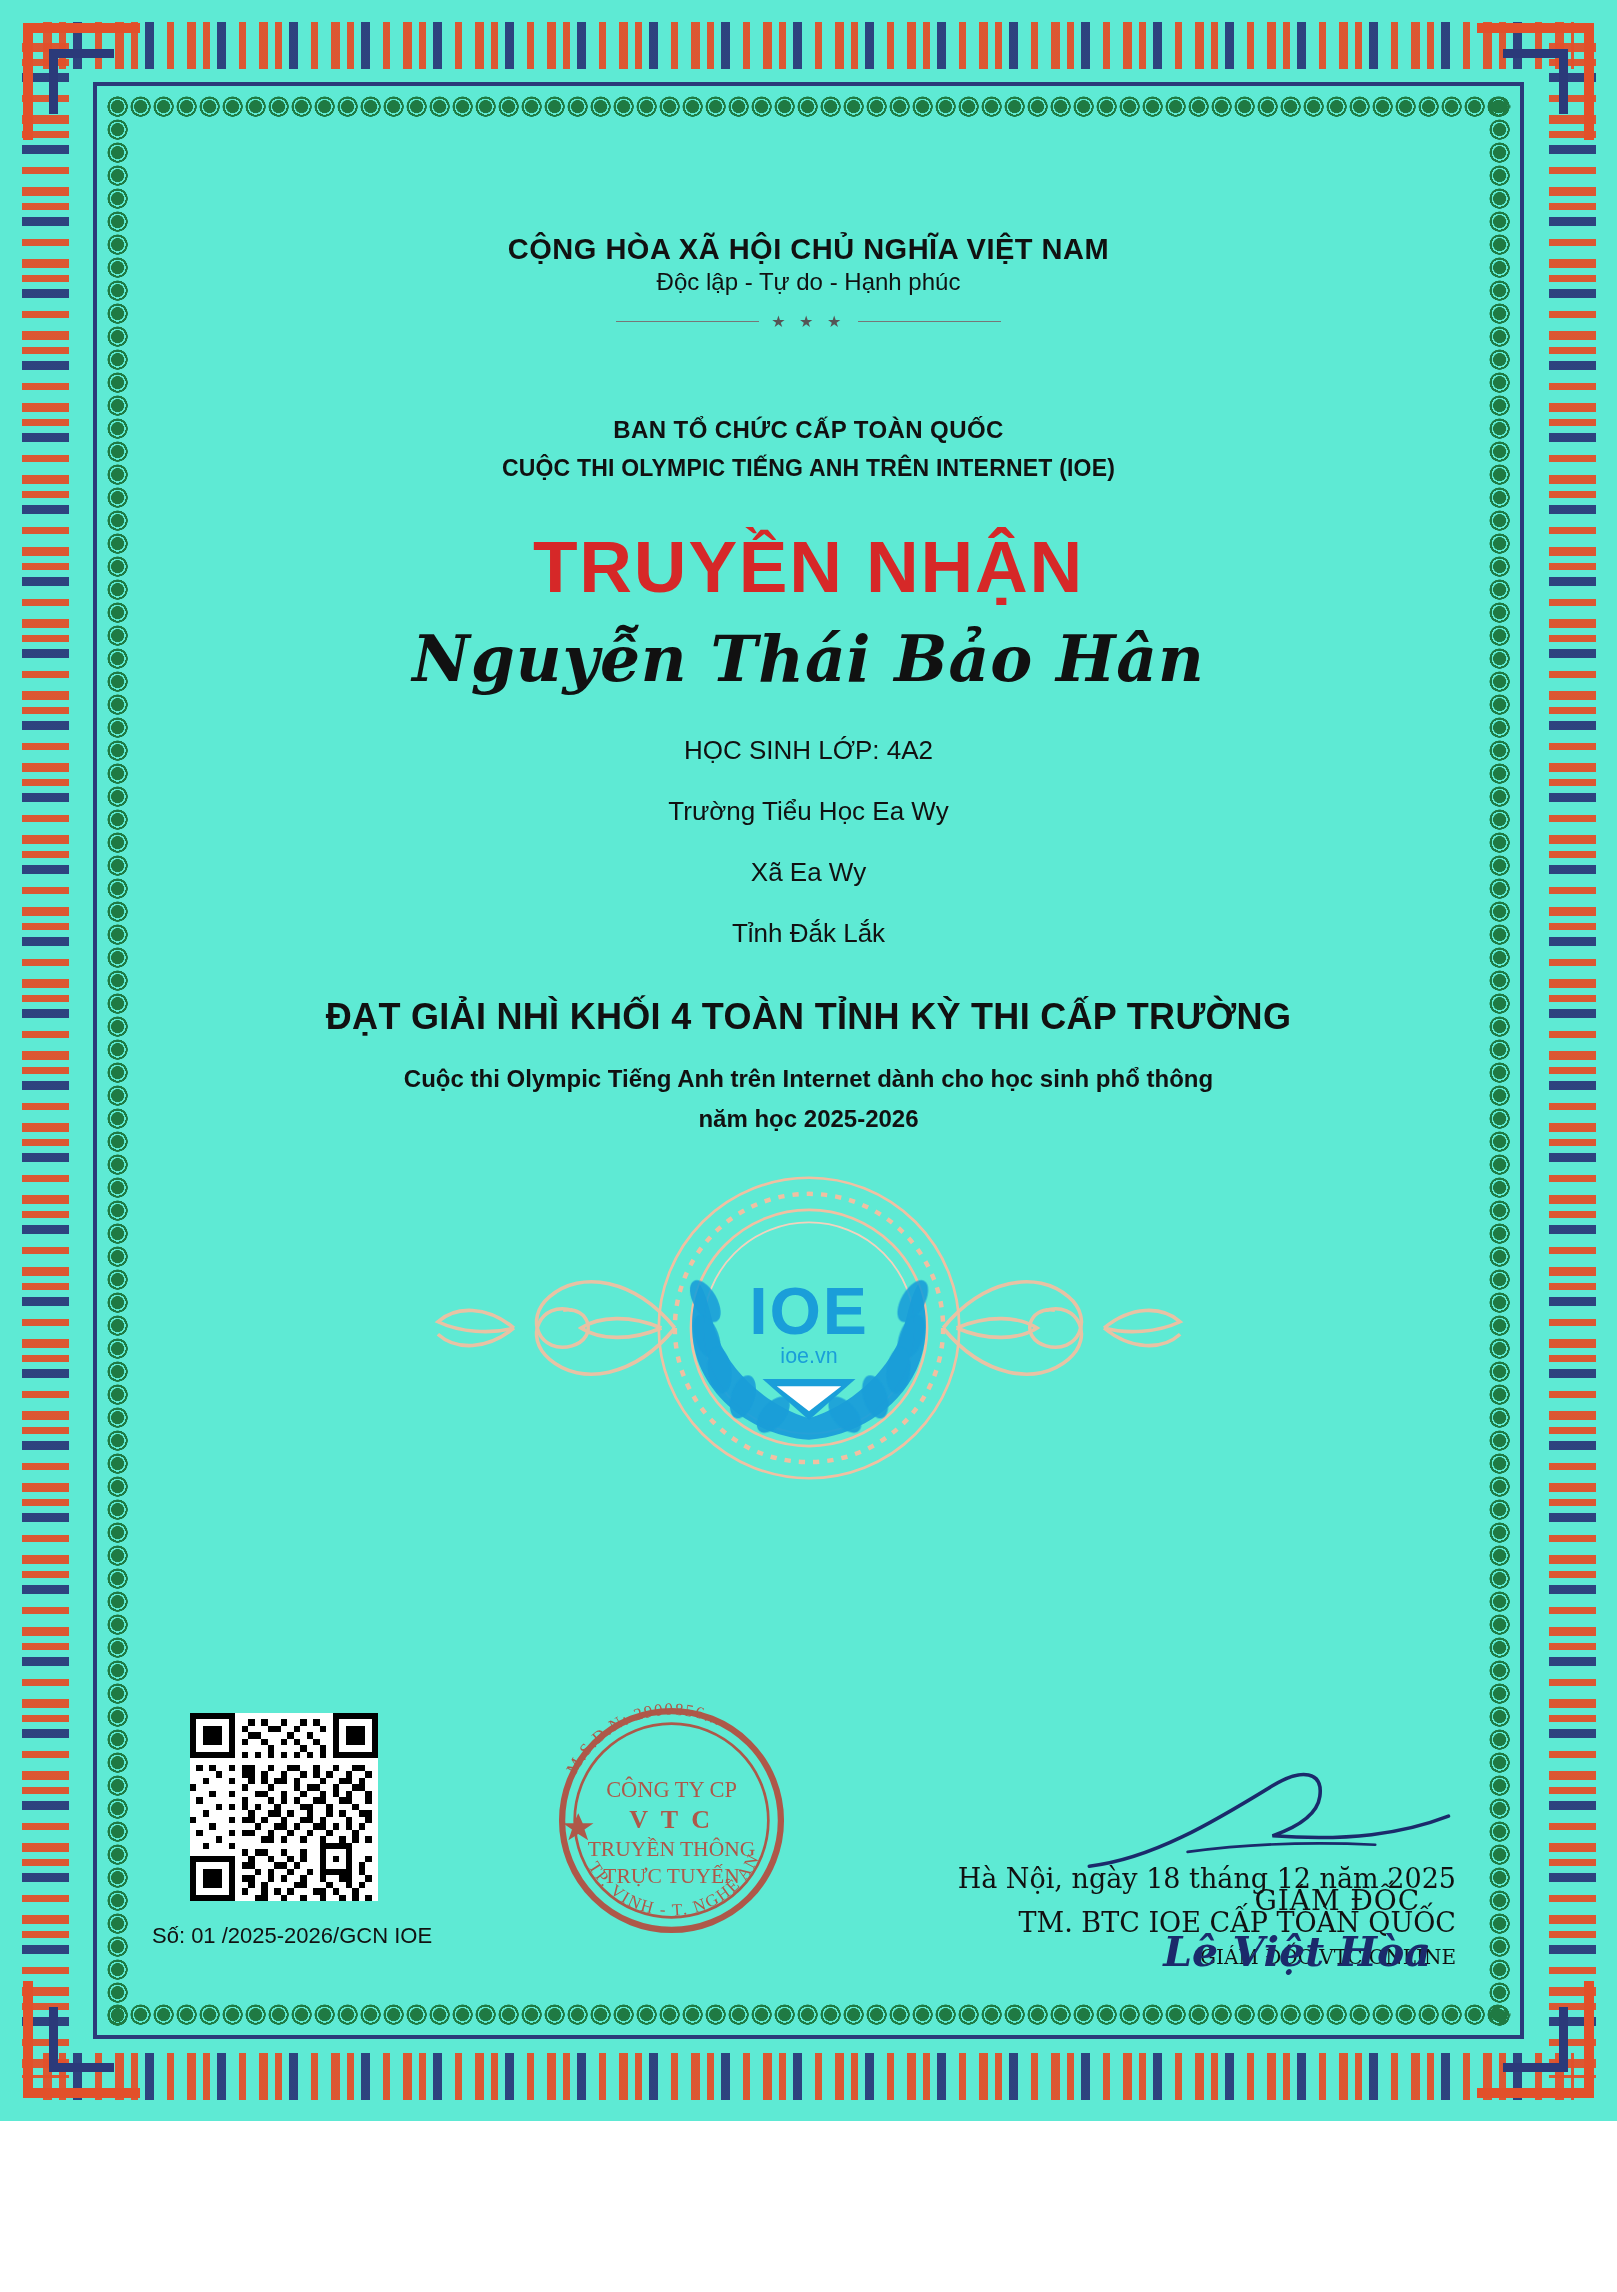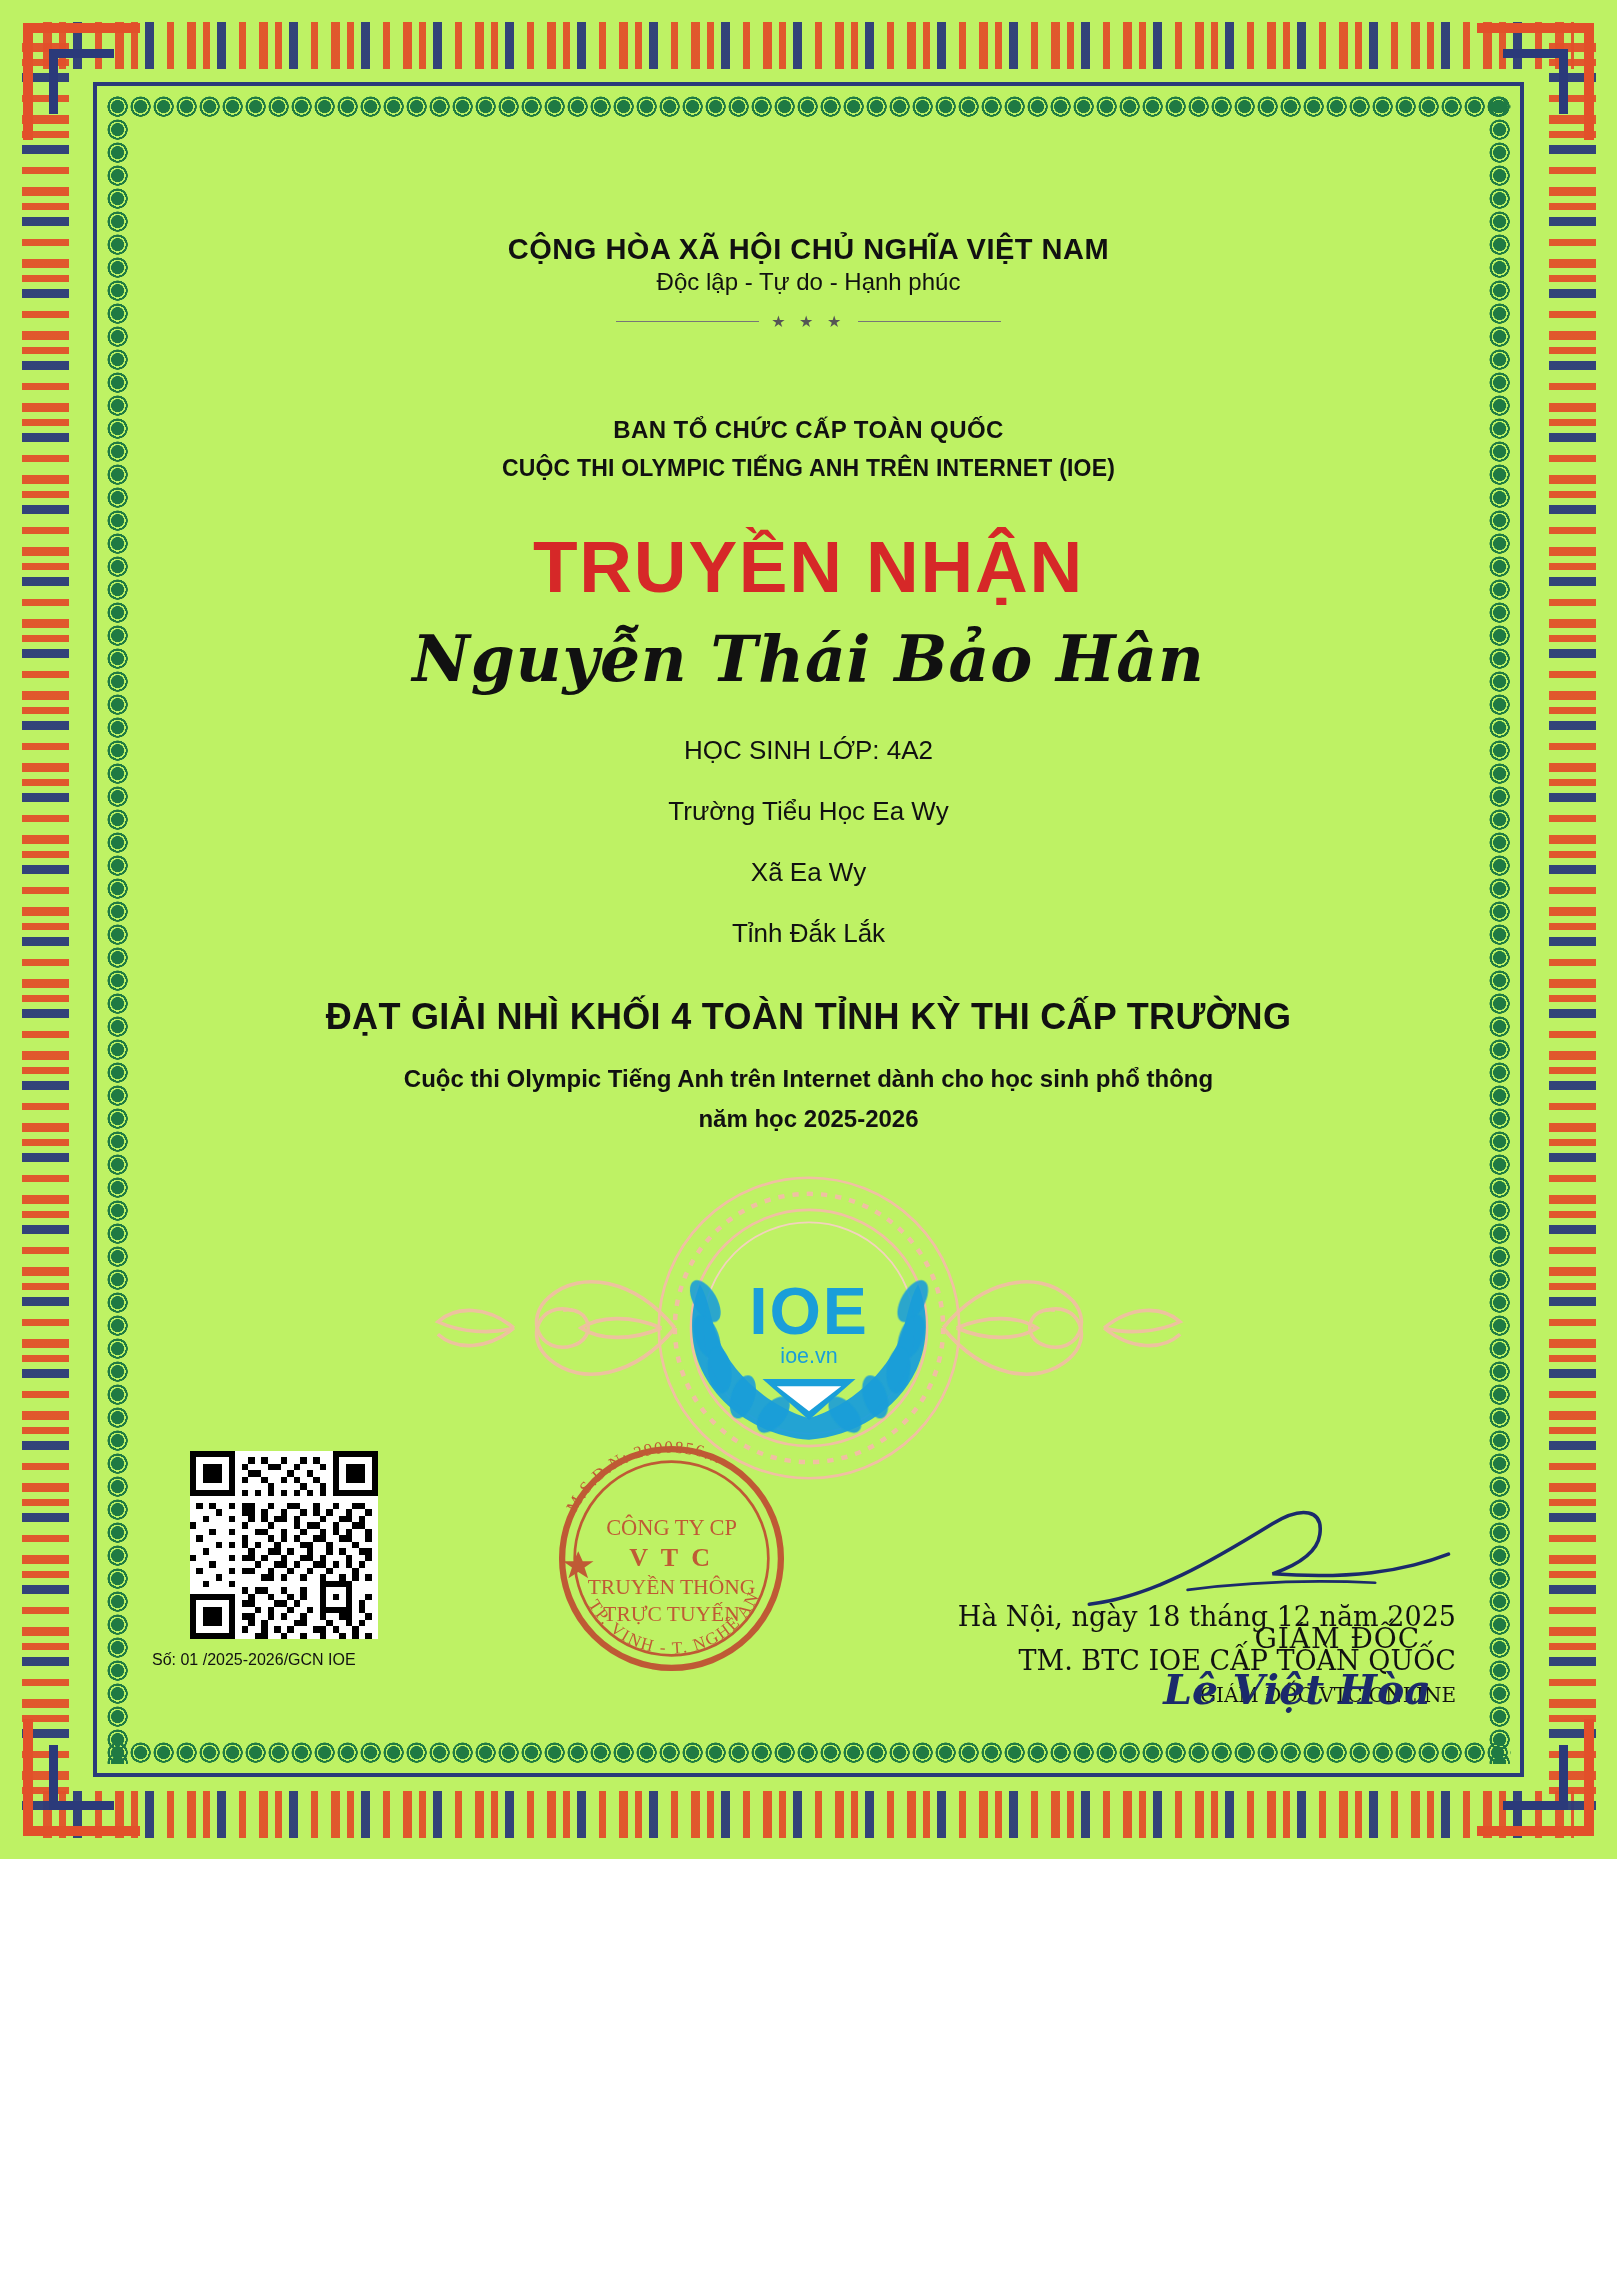--- a/index.html
+++ b/index.html
@@ -12,23 +12,23 @@
     height: 2293px;
     font-family: "Liberation Sans", sans-serif;
     color: #111;
     overflow: hidden;
   }
 
   
   .certificate {
     position: relative;
     width: 1617px;
-    height: 1859px;
+    height: 2121px;
     box-sizing: border-box;
-    background: #bef264;
+    background: #5eead4;
   }
 
   .meander {
     position: absolute;
     box-sizing: border-box;
   }
   .meander-top, .meander-bottom {
     left: 43px;
     right: 43px;
     height: 47px;
@@ -254,22 +254,22 @@
   .qr {
     position: absolute;
     left: 47px;
     bottom: 86px;
     width: 188px;
     height: 188px;
   }
   .serial {
     position: absolute;
     left: 9px;
-    bottom: 56px;
-    font-size: 16px;
+    bottom: 38px;
+    font-size: 22px;
     color: #111;
   }
 
   .sign-block {
     position: absolute;
     right: 18px;
     bottom: 18px;
     width: 555px;
     text-align: right;
   }

